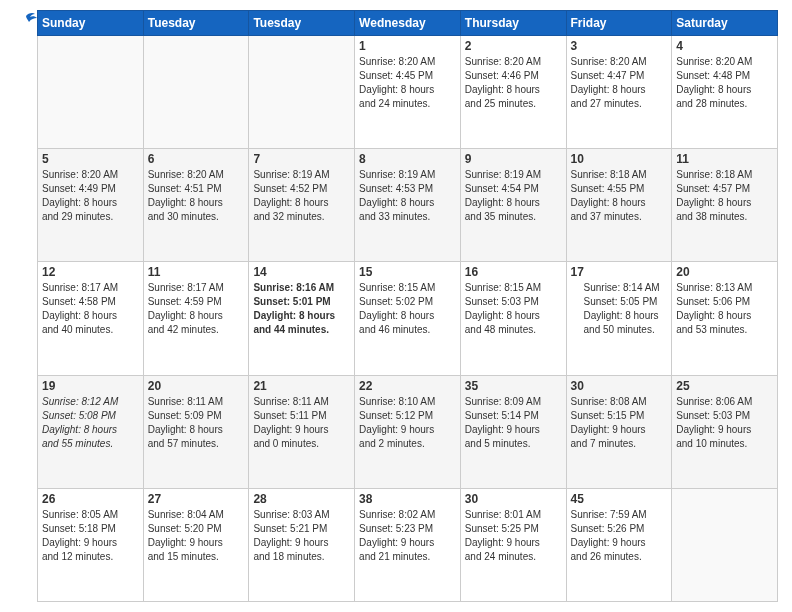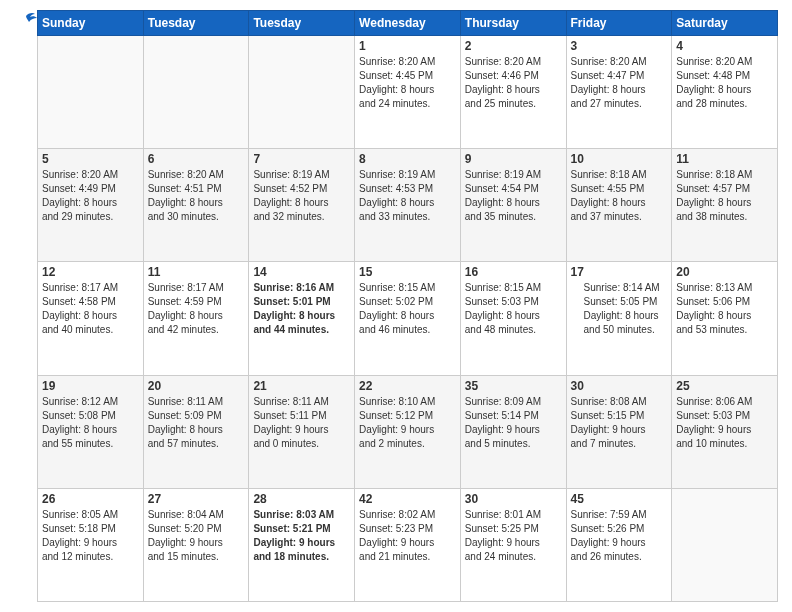--- a/index.html
+++ b/index.html
@@ -253,21 +253,21 @@
             <span class="day-number">20</span>
             <div class="day-info" style="white-space: pre-line;">Sunrise: 8:13 AM
 Sunset: 5:06 PM
 Daylight: 8 hours
 and 53 minutes.</div>
           </td>
         </tr>
         <tr>
           <td>
             <span class="day-number">19</span>
-            <div class="day-info" style="white-space: pre-line;">Sunrise: 8:12 AM
+            <div class="day-info" style="white-space: pre-line; font-style: italic;">Sunrise: 8:12 AM
 Sunset: 5:08 PM
 Daylight: 8 hours
 and 55 minutes.</div>
           </td>
           <td>
             <span class="day-number">20</span>
             <div class="day-info" style="white-space: pre-line;">Sunrise: 8:11 AM
 Sunset: 5:09 PM
 Daylight: 8 hours
 and 57 minutes.</div>
@@ -318,27 +318,27 @@
           </td>
           <td>
             <span class="day-number">27</span>
             <div class="day-info" style="white-space: pre-line;">Sunrise: 8:04 AM
 Sunset: 5:20 PM
 Daylight: 9 hours
 and 15 minutes.</div>
           </td>
           <td>
             <span class="day-number">28</span>
-            <div class="day-info" style="white-space: pre-line; font-weight: bold;">Sunrise: 8:03 AM
+            <div class="day-info" style="white-space: pre-line;">Sunrise: 8:03 AM
 Sunset: 5:21 PM
 Daylight: 9 hours
 and 18 minutes.</div>
           </td>
           <td>
-            <span class="day-number">42</span>
+            <span class="day-number">38</span>
             <div class="day-info" style="white-space: pre-line;">Sunrise: 8:02 AM
 Sunset: 5:23 PM
 Daylight: 9 hours
 and 21 minutes.</div>
           </td>
           <td>
             <span class="day-number">30</span>
             <div class="day-info" style="white-space: pre-line;">Sunrise: 8:01 AM
 Sunset: 5:25 PM
 Daylight: 9 hours

